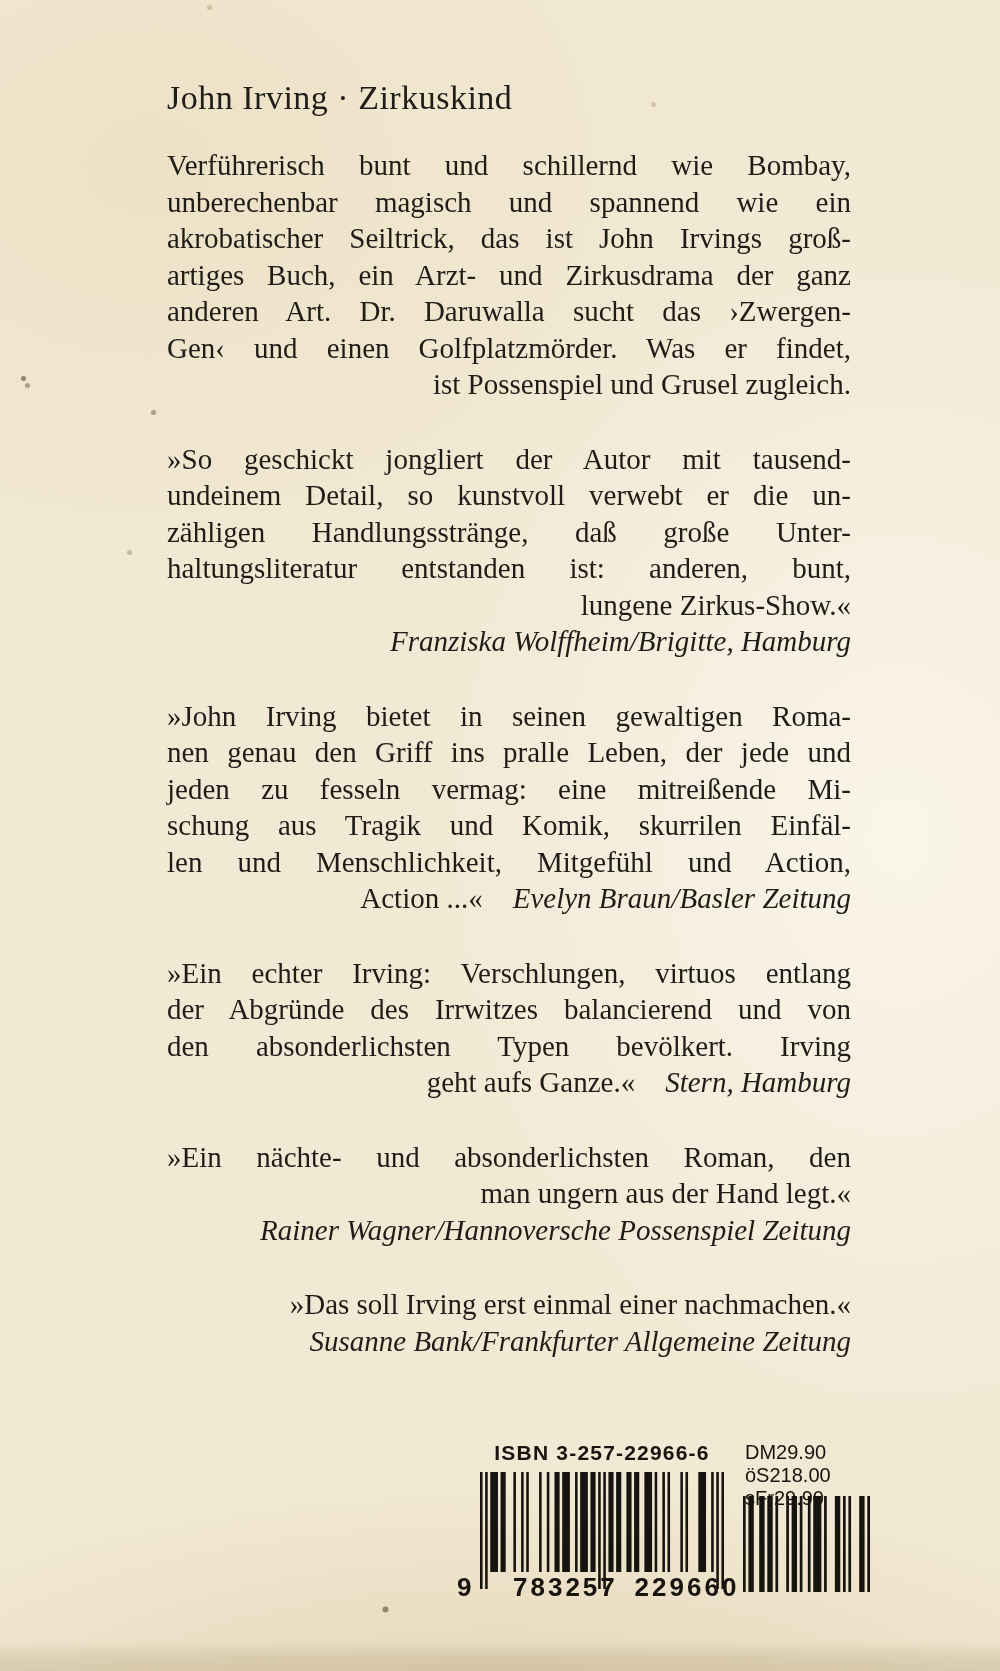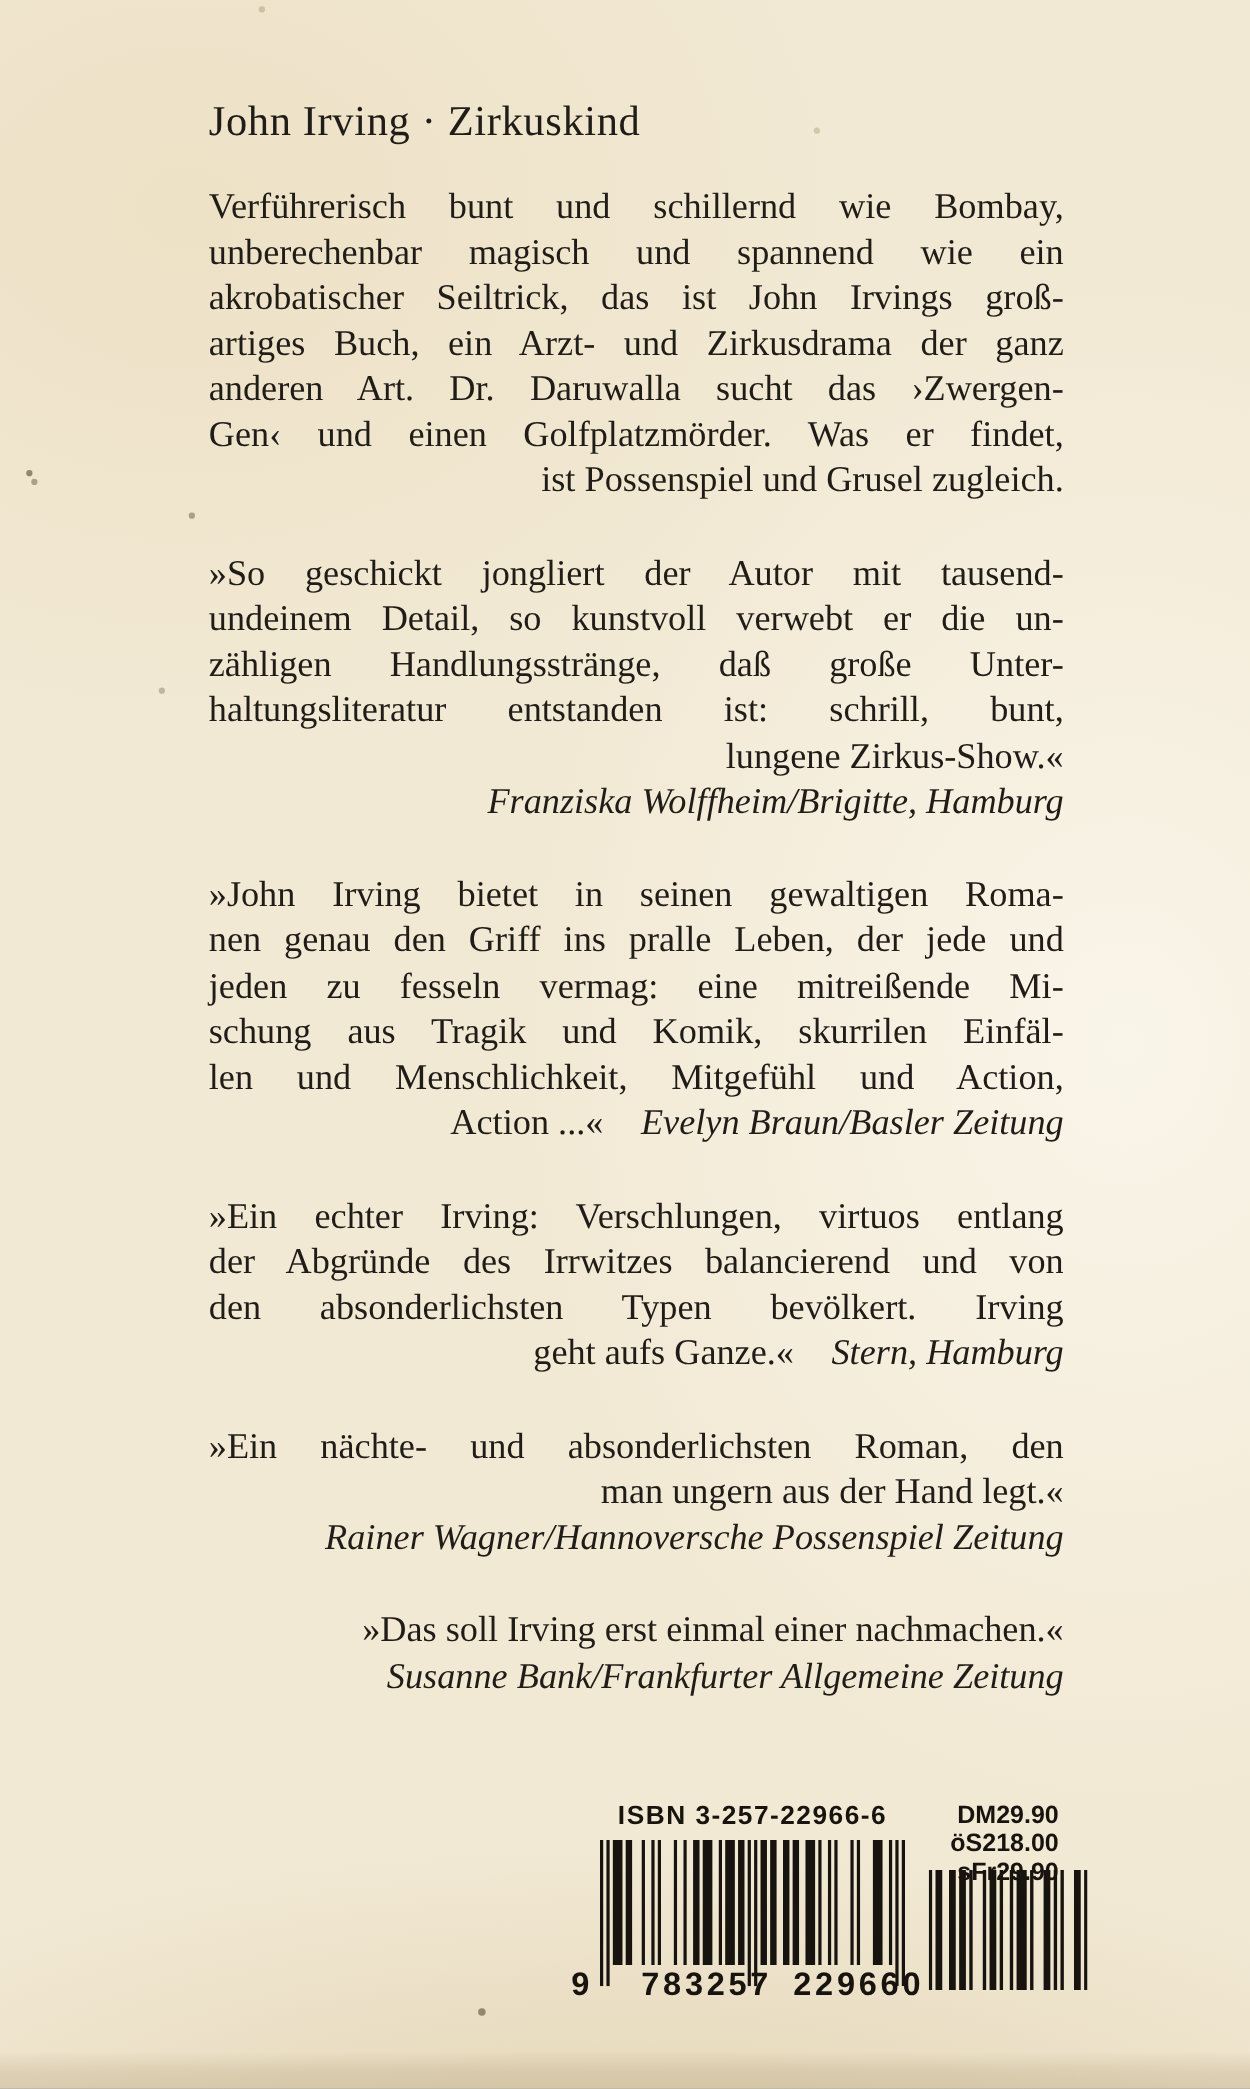--- a/index.html
+++ b/index.html
@@ -48,21 +48,21 @@
   }
   .ean-svg{ position:absolute; left:25px; top:31px; }
   .barcode rect{ fill:#17130e; }
   .ean-digits{ position:absolute; left:25px; top:131px; height:30px; width:244px;
     font-size:26px; font-weight:700; color:#17130e; }
   .ean-digits .d{ position:absolute; top:0; letter-spacing:3px; }
   .d-lead{ left:-23px; }
   .d-g1{ left:33px; width:110px; text-align:left; }
   .d-g2{ left:152px; width:110px; text-align:center; }
   .price-list{ position:absolute; left:290px; top:0; width:102px; color:#17130e; }
-  .price-row{ display:flex; justify-content:flex-end; font-size:20px; font-weight:700; line-height:23px; }
+  .price-row{ display:flex; justify-content:flex-start; font-size:20px; font-weight:400; line-height:23px; }
   .addon-svg{ position:absolute; left:288px; top:55px; }
 </style>
 </head>
 <body>
 
 <div class="cover">
 
   <div class="text-column">
     <h1 class="book-title">John Irving · Zirkuskind</h1>
     <div id="paragraphs">
@@ -72,21 +72,21 @@
           <div class="line j"><span class="seg">akrobatischer Seiltrick, das ist John Irvings groß-</span></div>
           <div class="line j"><span class="seg">artiges Buch, ein Arzt- und Zirkusdrama der ganz</span></div>
           <div class="line j"><span class="seg">anderen Art. Dr. Daruwalla sucht das ›Zwergen-</span></div>
           <div class="line j"><span class="seg">Gen‹ und einen Golfplatzmörder. Was er findet,</span></div>
           <div class="line"><span class="seg">ist Possenspiel und Grusel zugleich.</span></div>
         </div>
         <div class="para">
           <div class="line j"><span class="seg">»So geschickt jongliert der Autor mit tausend-</span></div>
           <div class="line j"><span class="seg">undeinem Detail, so kunstvoll verwebt er die un-</span></div>
           <div class="line j"><span class="seg">zähligen Handlungsstränge, daß große Unter-</span></div>
-          <div class="line j"><span class="seg">haltungsliteratur entstanden ist: schrill, bunt,</span></div>
+          <div class="line j"><span class="seg">haltungsliteratur entstanden ist: anderen, bunt,</span></div>
           <div class="line"><span class="seg">lungene Zirkus-Show.«</span></div>
           <div class="line"><span class="seg it">Franziska Wolffheim/Brigitte, Hamburg</span></div>
         </div>
         <div class="para">
           <div class="line j"><span class="seg">»John Irving bietet in seinen gewaltigen Roma-</span></div>
           <div class="line j"><span class="seg">nen genau den Griff ins pralle Leben, der jede und</span></div>
           <div class="line j"><span class="seg">jeden zu fesseln vermag: eine mitreißende Mi-</span></div>
           <div class="line j"><span class="seg">schung aus Tragik und Komik, skurrilen Einfäl-</span></div>
           <div class="line j"><span class="seg">len und Menschlichkeit, Mitgefühl und Action,</span></div>
           <div class="line"><span class="seg">Action ...«</span><span class="seg it gap">Evelyn Braun/Basler Zeitung</span></div>

